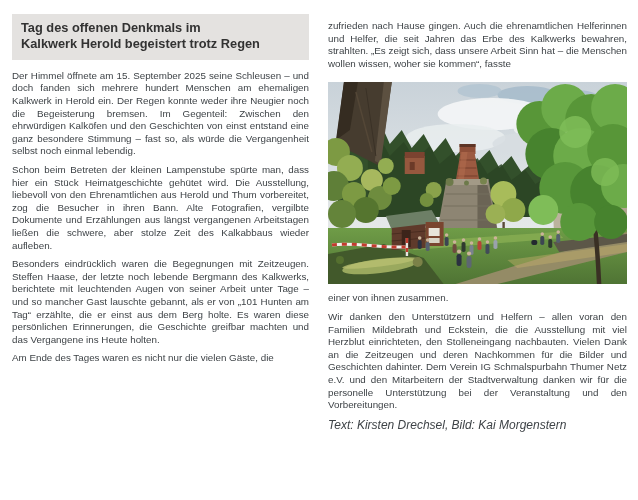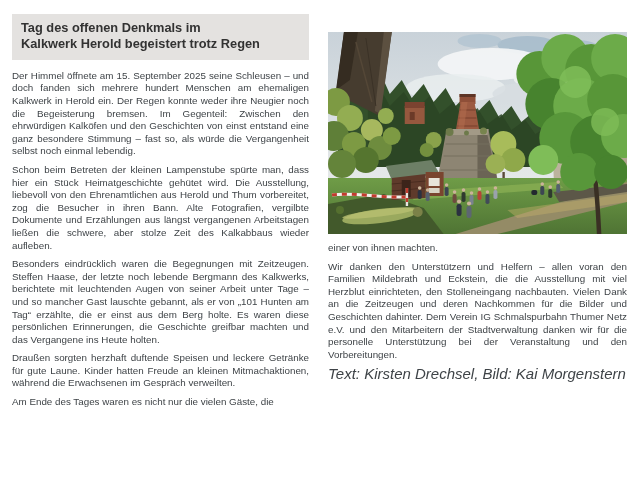--- a/index.html
+++ b/index.html
@@ -35,44 +35,44 @@
     hyphens: none;
   }
   p.last-par { margin-bottom: 16px; }
   .photo-frame {
     width: 299px; height: 202px;
     margin: 12px 0 8px 0;
     overflow: hidden;
   }
   .photo-frame svg { display: block; width: 299px; height: 202px; }
   p.credit {
-    font-size: 15px; line-height: 12.6px;
+    font-size: 12px; line-height: 12.6px;
     font-style: italic;
     text-align: left;
     margin-top: 7px;
   }
 </style>
 </head>
 <body style="--title-bg: #e4e2e0; --title-text: #323232; --body-text: #3e4347;">
 
 <div class="page">
   <div class="columns">
 
     <div class="col-left">
       <div class="title-box">
         <h1>Tag des offenen Denkmals im Kalkwerk Herold begeistert trotz Regen</h1>
       </div>
       <p class="body-par">Der Himmel öffnete am 15. September 2025 seine Schleusen – und doch fanden sich mehrere hundert Menschen am ehemaligen Kalkwerk in Herold ein. Der Regen konnte weder ihre Neugier noch die Begeisterung bremsen. Im Gegenteil: Zwischen den ehrwürdigen Kalköfen und den Geschichten von einst entstand eine ganz besondere Stimmung – fast so, als würde die Vergangenheit selbst noch einmal lebendig.</p>
       <p class="body-par">Schon beim Betreten der kleinen Lampenstube spürte man, dass hier ein Stück Heimatgeschichte gehütet wird. Die Ausstellung, liebevoll von den Ehrenamtlichen aus Herold und Thum vorbereitet, zog die Besucher in ihren Bann. Alte Fotografien, vergilbte Dokumente und Erzählungen aus längst vergangenen Arbeitstagen ließen die schwere, aber stolze Zeit des Kalkabbaus wieder aufleben.</p>
       <p class="body-par">Besonders eindrücklich waren die Begegnungen mit Zeitzeugen. Steffen Haase, der letzte noch lebende Bergmann des Kalkwerks, berichtete mit leuchtenden Augen von seiner Arbeit unter Tage – und so mancher Gast lauschte gebannt, als er von „101 Hunten am Tag“ erzählte, die er einst aus dem Berg holte. Es waren diese persönlichen Erinnerungen, die Geschichte greifbar machten und das Vergangene ins Heute holten.</p>
-      <p class="body-par">Draußen sorgten herzhaft duftende Speisen und leckere Getränke für gute Laune. Kinder hatten Freude an kleinen Mitmachaktionen, während die Erwachsenen im Gespräch verweilten.</p>
       <p class="body-par last-par">Am Ende des Tages waren es nicht nur die vielen Gäste, die</p>
     </div>
 
     <div class="col-right">
+      <p class="body-par">zufrieden nach Hause gingen. Auch die ehrenamtlichen Helferinnen und Helfer, die seit Jahren das Erbe des Kalkwerks bewahren, strahlten. „Es zeigt sich, dass unsere Arbeit Sinn hat – die Menschen wollen wissen, woher sie kommen“, fasste</p>
 
       <div class="photo-frame">
         <svg viewBox="0 0 300 202" preserveAspectRatio="none">
           <defs>
             <linearGradient id="sky" x1="0" y1="0" x2="0" y2="1">
               <stop offset="0" stop-color="#c9d2d9"></stop>
               <stop offset="0.55" stop-color="#dfe4e6"></stop>
               <stop offset="1" stop-color="#edeeec"></stop>
             </linearGradient>
             <linearGradient id="lawn" x1="0" y1="0" x2="0" y2="1">
@@ -276,19 +276,19 @@
             <circle cx="296" cy="104" r="22" fill="#6cab49"></circle>
             <circle cx="252" cy="140" r="19" fill="#58973a"></circle>
             <circle cx="284" cy="140" r="17" fill="#47832e"></circle>
             <circle cx="216" cy="128" r="15" fill="#7fbd58"></circle>
             <circle cx="248" cy="50" r="16" fill="#7fbd58" opacity="0.85"></circle>
             <circle cx="278" cy="90" r="14" fill="#7fbd58" opacity="0.8"></circle>
           </g>
         </svg>
       </div>
 
-      <p class="body-par">einer von ihnen machten.</p>
+      <p class="body-par">einer von ihnen zusammen.</p>
       <p class="body-par">Wir danken den Unterstützern und Helfern – allen voran den Familien Mildebrath und Eckstein, die die Ausstellung mit viel Herzblut einrichteten, den Stolleneingang nachbauten. Vielen Dank an die Zeitzeugen und deren Nachkommen für die Bilder und Geschichten dahinter. Dem Verein IG Schmalspurbahn Thumer Netz e.V. und den Mitarbeitern der Stadtverwaltung danken wir für die personelle Unterstützung bei der Veranstaltung und den Vorbereitungen.</p>
       <p class="credit">Text: Kirsten Drechsel, Bild: Kai Morgenstern</p>
     </div>
 
   </div>
 </div>
 
 </body></html>

